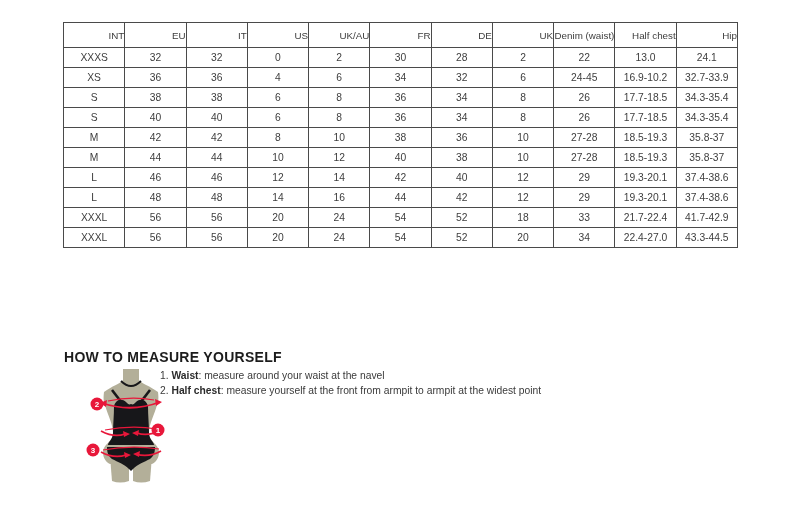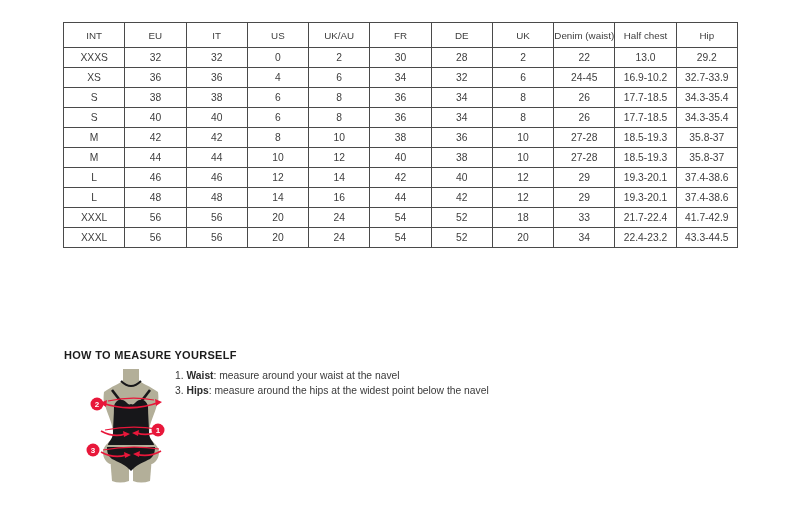--- a/index.html
+++ b/index.html
@@ -26,38 +26,39 @@
     vertical-align: middle;
     color: #3d3d3d;
     padding: 0;
     white-space: nowrap;
     overflow: hidden;
   }
   .size-table th {
     height: 25px;
     font-weight: 400;
     font-size: 9.8px;
+    text-align: right;
   }
   .size-table td {
     height: 20px;
     font-size: 10.3px;
   }
 
   
   .measure-title {
     position: absolute;
     left: 64px; top: 349px;
-    font-size: 11px;
+    font-size: 14px;
     font-weight: 700;
     color: #1c1c1c;
     letter-spacing: 0.3px;
   }
   ul.measure-steps {
     position: absolute;
-    left: 175px; top: 371px;
+    left: 160px; top: 371px;
     margin: 0; padding: 0;
     list-style: none;
     font-size: 10.3px;
     color: #3a3a3a;
   }
   ul.measure-steps li {
     margin: 0 0 5px 0;
     line-height: 10px;
   }
   ul.measure-steps strong { font-weight: 700; color: #2b2b2b; }
@@ -99,21 +100,21 @@
         <td>XXXS</td>
         <td>32</td>
         <td>32</td>
         <td>0</td>
         <td>2</td>
         <td>30</td>
         <td>28</td>
         <td>2</td>
         <td>22</td>
         <td>13.0</td>
-        <td>29.2</td>
+        <td>24.1</td>
       </tr>
       <tr>
         <td>XS</td>
         <td>36</td>
         <td>36</td>
         <td>4</td>
         <td>6</td>
         <td>34</td>
         <td>32</td>
         <td>6</td>
@@ -215,21 +216,21 @@
       <tr>
         <td>XXXL</td>
         <td>56</td>
         <td>56</td>
         <td>20</td>
         <td>24</td>
         <td>54</td>
         <td>52</td>
         <td>20</td>
         <td>34</td>
-        <td>22.4-23.2</td>
+        <td>22.4-27.0</td>
         <td>43.3-44.5</td>
       </tr>
     </tbody>
 </table>
 
 <div class="measure-title">HOW TO MEASURE YOURSELF</div>
 
 <div class="figure-wrap">
   <svg viewBox="0 0 96 122" aria-hidden="true">
 
@@ -275,14 +276,14 @@
     <text class="badge-text" x="13" y="41" text-anchor="middle" fill="#ffffff">2</text>
     <circle cx="74" cy="64" r="6.5" fill="#e8173a"></circle>
     <text class="badge-text" x="74" y="67" text-anchor="middle" fill="#ffffff">1</text>
     <circle cx="9" cy="84" r="6.5" fill="#e8173a"></circle>
     <text class="badge-text" x="9" y="87" text-anchor="middle" fill="#ffffff">3</text>
   </svg>
 </div>
 
 <ul class="measure-steps">
     <li><span>1. </span><strong>Waist</strong><span>: measure around your waist at the navel</span></li>
-    <li><span>3. </span><strong>Hips</strong><span>: measure around the hips at the widest point below the navel</span></li>
+    <li><span>2. </span><strong>Half chest</strong><span>: measure yourself at the front from armpit to armpit at the widest point</span></li>
   </ul>
 
 </body></html>

